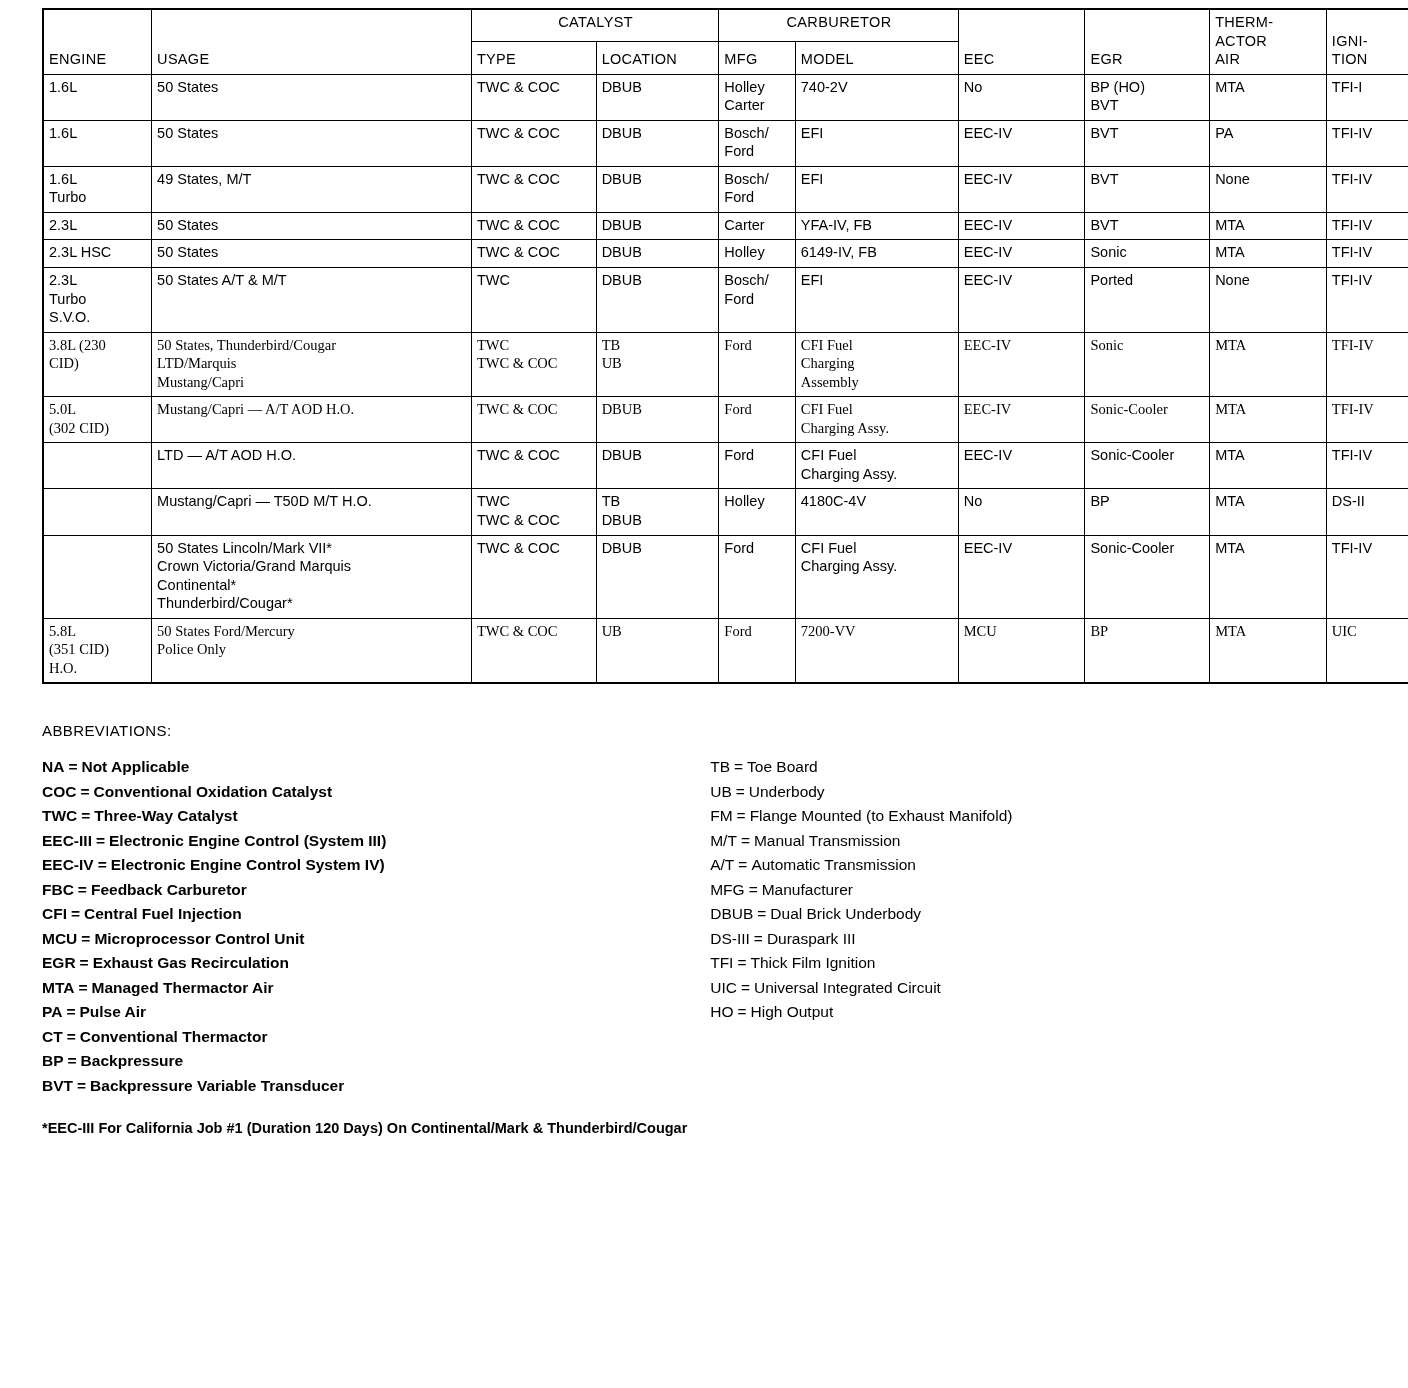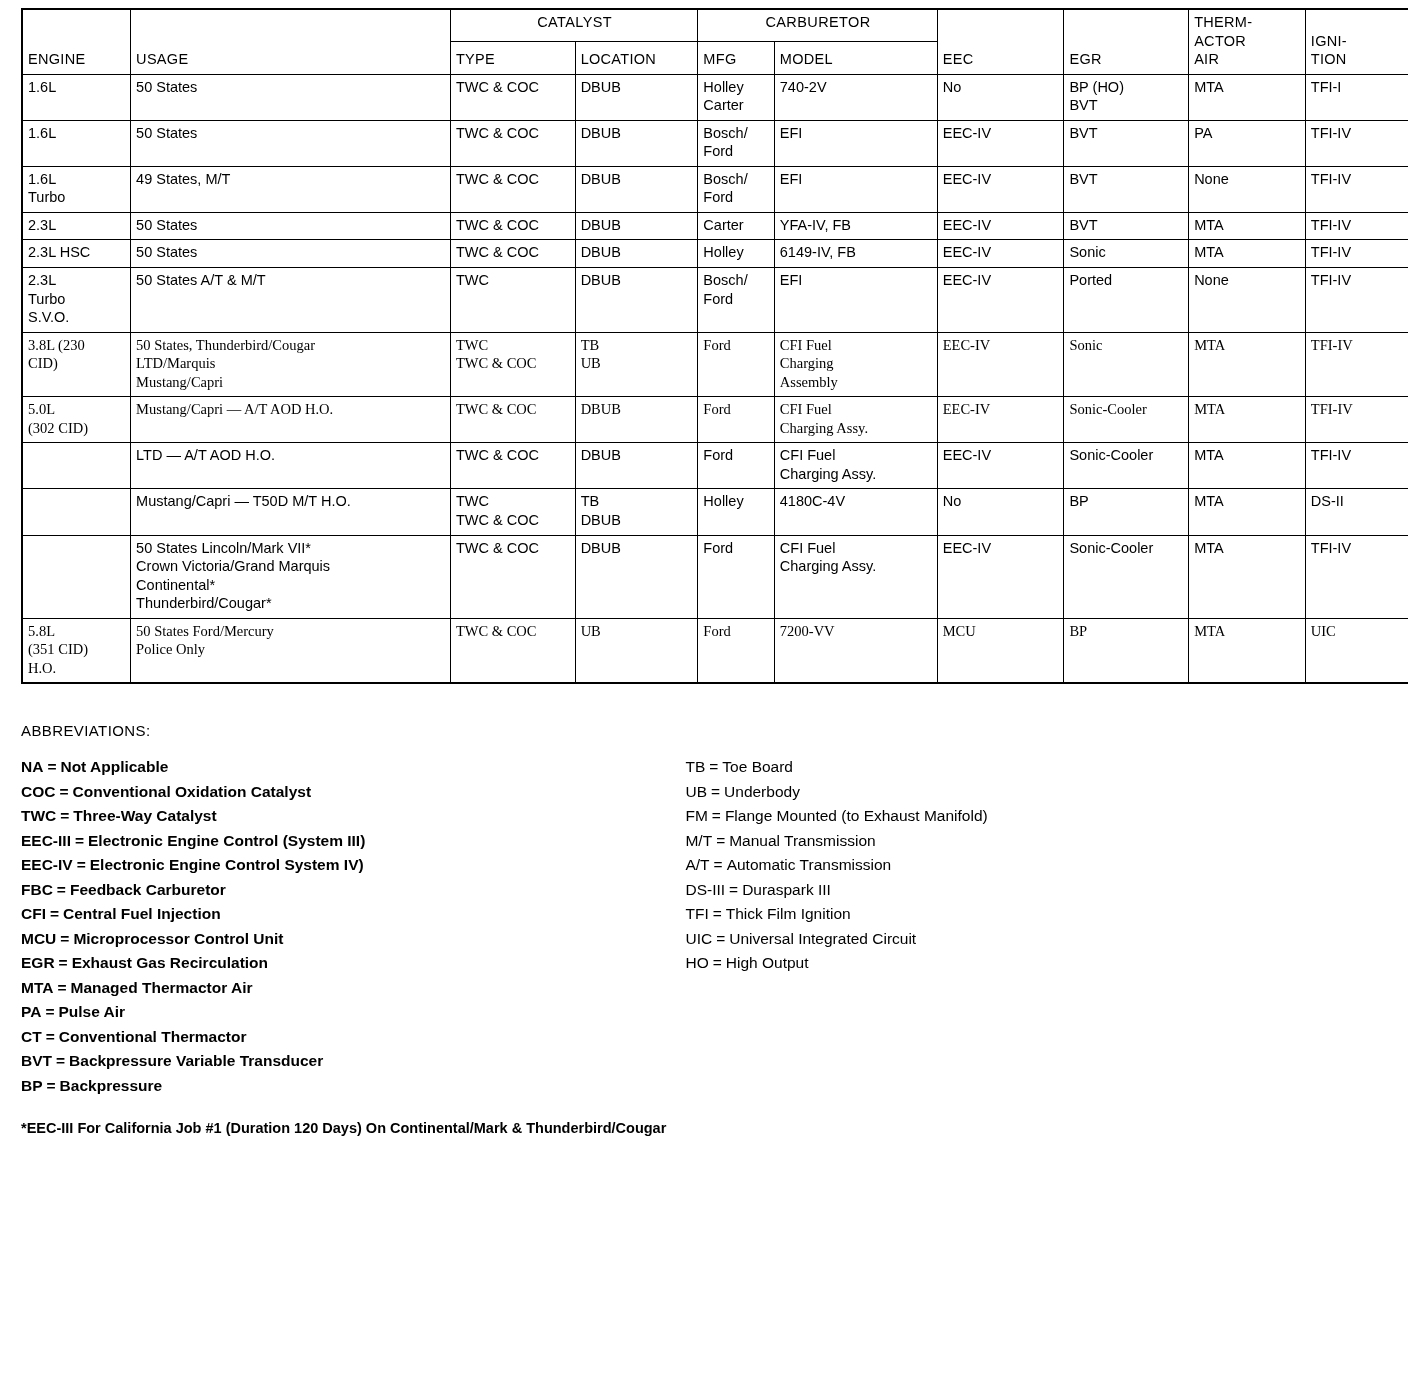--- a/index.html
+++ b/index.html
@@ -10,22 +10,23 @@
   body {
     width: 1408px;
     min-height: 1388px;
     font-family: "Liberation Sans", sans-serif;
     color: #000000;
     font-size: 14.5px;
   }
   .page {
     position: relative;
     width: 1268px;
-    padding: 8px 0 0 15px;
+    padding: 8px 0 0 8px;
     box-sizing: border-box;
+    margin-left: 28px;
   }
   table.spec {
     border-collapse: collapse;
     table-layout: fixed;
     width: 1390px;
     margin-left: 6px;
     border: 2px solid #000;
   }
   table.spec td, table.spec th {
     border: 1px solid #000;
@@ -562,29 +563,31 @@
         <div class="abbrev-item"><span>TWC</span><span class="eq">=</span><span>Three-Way Catalyst</span></div>
         <div class="abbrev-item"><span>EEC-III</span><span class="eq">=</span><span>Electronic Engine Control (System III)</span></div>
         <div class="abbrev-item"><span>EEC-IV</span><span class="eq">=</span><span>Electronic Engine Control System IV)</span></div>
         <div class="abbrev-item"><span>FBC</span><span class="eq">=</span><span>Feedback Carburetor</span></div>
         <div class="abbrev-item"><span>CFI</span><span class="eq">=</span><span>Central Fuel Injection</span></div>
         <div class="abbrev-item"><span>MCU</span><span class="eq">=</span><span>Microprocessor Control Unit</span></div>
         <div class="abbrev-item"><span>EGR</span><span class="eq">=</span><span>Exhaust Gas Recirculation</span></div>
         <div class="abbrev-item"><span>MTA</span><span class="eq">=</span><span>Managed Thermactor Air</span></div>
         <div class="abbrev-item"><span>PA</span><span class="eq">=</span><span>Pulse Air</span></div>
         <div class="abbrev-item"><span>CT</span><span class="eq">=</span><span>Conventional Thermactor</span></div>
+        <div class="abbrev-item"><span>BP</span><span class="eq">=</span><span>Backpressure</span></div>
         <div class="abbrev-item"><span>BVT</span><span class="eq">=</span><span>Backpressure Variable Transducer</span></div>
-        <div class="abbrev-item"><span>BP</span><span class="eq">=</span><span>Backpressure</span></div>
       </div>
     <div class="abbrev-col right" id="abbrev-right">
         <div class="abbrev-item"><span>TB</span><span class="eq">=</span><span>Toe Board</span></div>
         <div class="abbrev-item"><span>UB</span><span class="eq">=</span><span>Underbody</span></div>
         <div class="abbrev-item"><span>FM</span><span class="eq">=</span><span>Flange Mounted (to Exhaust Manifold)</span></div>
         <div class="abbrev-item"><span>M/T</span><span class="eq">=</span><span>Manual Transmission</span></div>
         <div class="abbrev-item"><span>A/T</span><span class="eq">=</span><span>Automatic Transmission</span></div>
+        <div class="abbrev-item"><span>MFG</span><span class="eq">=</span><span>Manufacturer</span></div>
+        <div class="abbrev-item"><span>DBUB</span><span class="eq">=</span><span>Dual Brick Underbody</span></div>
         <div class="abbrev-item"><span>DS-III</span><span class="eq">=</span><span>Duraspark III</span></div>
         <div class="abbrev-item"><span>TFI</span><span class="eq">=</span><span>Thick Film Ignition</span></div>
         <div class="abbrev-item"><span>UIC</span><span class="eq">=</span><span>Universal Integrated Circuit</span></div>
         <div class="abbrev-item"><span>HO</span><span class="eq">=</span><span>High Output</span></div>
       </div>
   </div>
 
   <div class="footnote">*EEC-III For California Job #1 (Duration 120 Days) On Continental/Mark &amp; Thunderbird/Cougar</div>
 
 </div>

